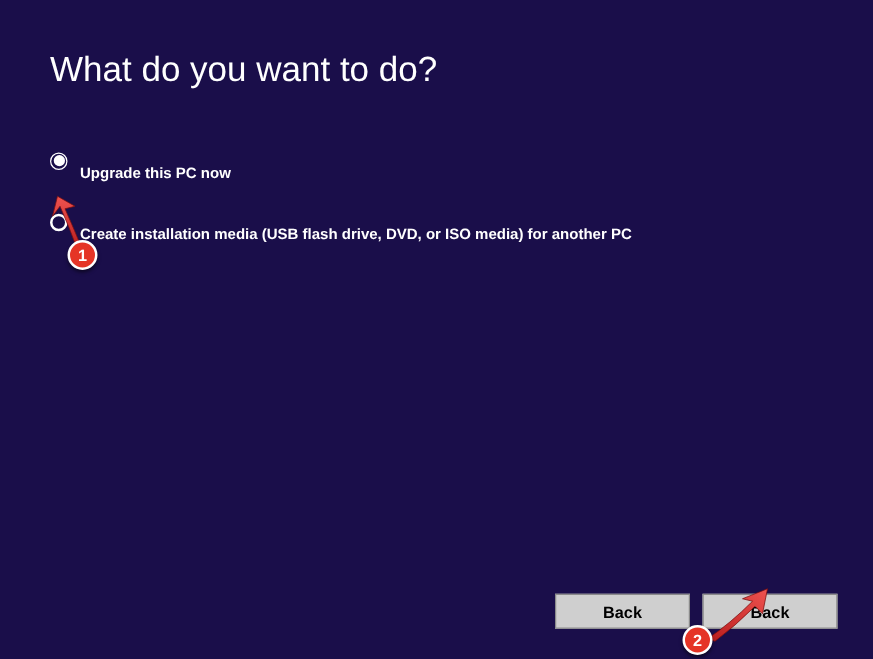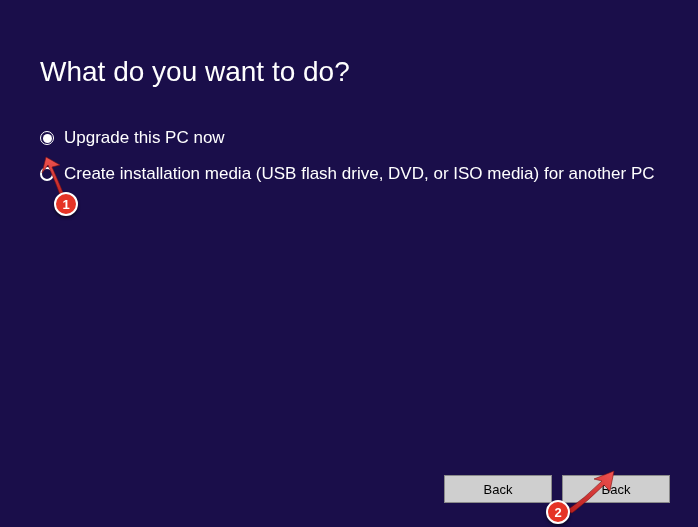--- a/index.html
+++ b/index.html
@@ -4,21 +4,21 @@
 <style>
   * { box-sizing: border-box; margin: 0; padding: 0; }
   html, body { width: 698px; height: 527px; overflow: hidden; }
   body {
     background: #1a0e4a;
     font-family: "Segoe UI", Arial, sans-serif;
     color: #ffffff;
     position: relative;
   }
   .container {
-    padding: 56px 40px 0 40px;
+    padding: 40px 40px 0 40px;
   }
   .heading {
     font-size: 28px;
     font-weight: 300;
     color: #ffffff;
     margin-bottom: 40px;
   }
   .options {
     margin-top: 10px;
   }
@@ -41,41 +41,43 @@
     content: "";
     position: absolute;
     top: 1.5px; left: 1.5px; right: 1.5px; bottom: 1.5px;
     background: #ffffff;
     border-radius: 50%;
   }
   .radio.hollow-ring {
     border-width: 2px;
   }
   .option-label {
-    font-size: 17px;
+    font-size: 12px;
     color: #ffffff;
-    font-weight: 400;
+    font-weight: 700;
+    margin-top: 19px;
   }
   .footer {
     position: absolute;
     bottom: 24px;
     right: 28px;
     display: flex;
     gap: 10px;
   }
   .btn {
     width: 108px;
     height: 28px;
     border: 1px solid #8a8a8a;
     background: #cfcfcf;
     color: #000000;
     font-size: 13px;
     font-family: inherit;
     cursor: pointer;
     text-align: center;
+    font-weight: bold;
   }
 
   
   .badge {
     position: absolute;
     width: 24px;
     height: 24px;
     border-radius: 50%;
     background: #e53426;
     border: 2px solid #ffffff;

